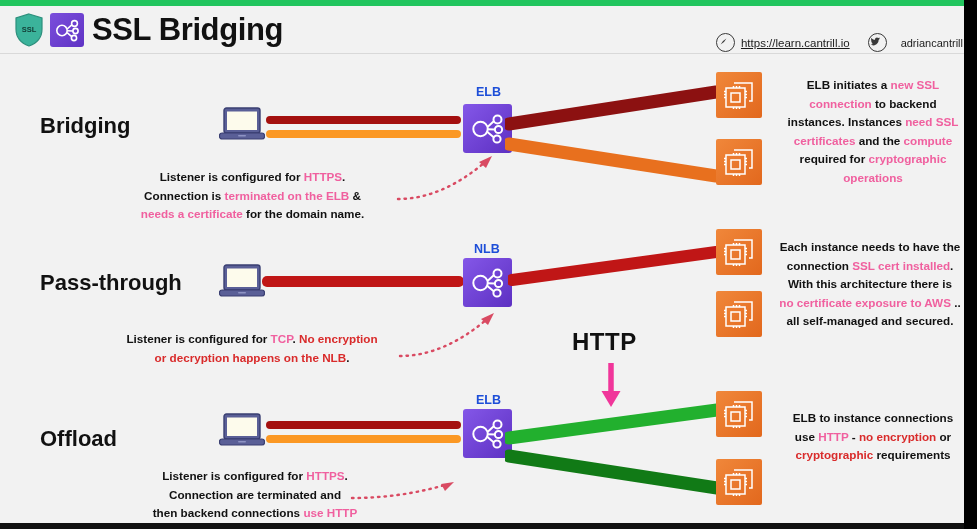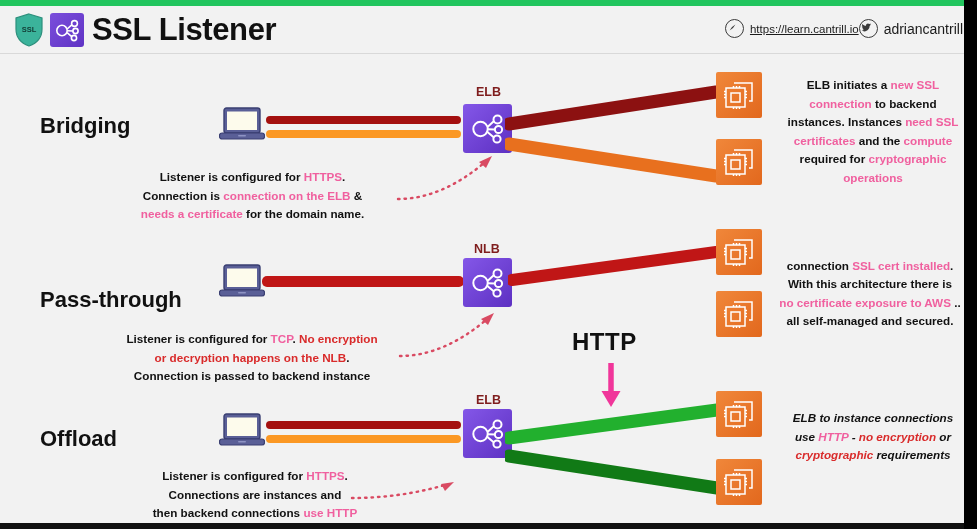--- a/index.html
+++ b/index.html
@@ -48,33 +48,35 @@
     position: absolute;
     left: 92px; top: 2px;
     font-size: 31px;
     font-weight: bold;
     color: #111;
     letter-spacing: -0.4px;
     line-height: 44px;
   }
   .hdr-right {
     position: absolute;
-    right: 14px; top: 13px;
+    right: 14px; top: 27px;
     display: flex;
     align-items: center;
+    gap: 18px;
   }
   .hdr-chunk { display:flex; align-items:center; gap:6px; }
   .hdr-url {
     font-size: 11.5px;
     color: #1b1b1b;
     text-decoration: underline;
   }
   .hdr-handle {
-    font-size: 14px;
+    font-size: 11px;
     color: #1b1b1b;
+    margin-left: 8px;
   }
   .ring-icon {
     width: 17px; height: 17px;
     border-radius: 50%;
     border: 1.4px solid #3a3a3a;
     position: relative;
     display: inline-block;
     flex: 0 0 auto;
   }
   .ring-icon svg { position:absolute; left:1.5px; top:1.5px; }
@@ -95,21 +97,21 @@
     position: absolute;
     width: 49px; height: 49px;
     border-radius: 3px;
     background: linear-gradient(135deg,#8457e8 0%,#5d30c2 100%);
   }
   .lb-node svg { position:absolute; left:5px; top:5px; }
   .lb-caption {
     position: absolute;
     font-size: 12.5px;
     font-weight: bold;
-    color: #7f1d1d;
+    color: #1d4ed8;
     white-space: nowrap;
   }
   .ec2 {
     position: absolute;
     width: 46px; height: 46px;
     border-radius: 2px;
     background: linear-gradient(135deg,#f0873a 0%,#e2681d 100%);
   }
   .ec2 svg { position:absolute; left:7px; top:7px; }
 
@@ -155,21 +157,21 @@
         <g fill="none" stroke="#ffffff" stroke-width="1.6">
           <circle cx="9" cy="14.5" r="5.2"></circle>
           <circle cx="21.5" cy="7.5" r="2.9"></circle>
           <circle cx="22.5" cy="15" r="2.6"></circle>
           <circle cx="21" cy="22" r="2.6"></circle>
           <path d="M14.2 13 L19 8.6 M14.2 14.7 L19.9 15 M14.1 16.6 L19 20.8"></path>
         </g>
       </svg>
     </div>
 
-    <div class="page-title">SSL Listener</div>
+    <div class="page-title">SSL Bridging</div>
 
     <div class="hdr-right">
       <div class="hdr-chunk">
         <span class="ring-icon">
           <svg width="11" height="11" viewBox="0 0 11 11">
             <polygon points="8.4,2.6 6,6 2.6,8.4 5,5" fill="#3a3a3a"></polygon>
           </svg>
         </span>
         <span class="hdr-url">https://learn.cantrill.io</span>
       </div>
@@ -234,28 +236,28 @@
         <rect x="3" y="9" width="19" height="19"></rect>
         <rect x="8" y="14" width="9" height="9"></rect>
         <path d="M10.5 9 v-2 M13.5 9 v-2 M16.5 9 v-2 M10.5 30 v-2 M13.5 30 v-2 M16.5 30 v-2
                  M3 12.5 h-2 M3 15.5 h-2 M3 18.5 h-2 M24 12.5 h-2 M24 15.5 h-2 M24 18.5 h-2"></path>
       </g>
     </svg>
   </div>
 
   <div class="note" style="left:772px; top:70px; width:202px;"><span>ELB initiates a </span><span class="pk">new SSL</span><br><span class="pk">connection</span><span> to backend</span><br><span>instances. Instances </span><span class="pk">need SSL</span><br><span class="pk">certificates</span><span> and the </span><span class="pk">compute</span><br><span>required for </span><span class="pk">cryptographic</span><br><span class="pk">operations</span></div>
 
-  <div class="note" style="left:90px; top:162px; width:325px;"><span>Listener is configured for </span><span class="pk">HTTPS</span><span>.</span><br><span>Connection is </span><span class="pk">connection on the ELB</span><span> &amp;</span><br><span class="pk">needs a certificate</span><span> for the domain name.</span></div>
+  <div class="note" style="left:90px; top:162px; width:325px;"><span>Listener is configured for </span><span class="pk">HTTPS</span><span>.</span><br><span>Connection is </span><span class="pk">terminated on the ELB</span><span> &amp;</span><br><span class="pk">needs a certificate</span><span> for the domain name.</span></div>
 
   <svg class="dots" style="left:396px; top:148px;" width="105" height="50" viewBox="0 0 105 50">
     <path d="M2 45 Q45 45 88 9" stroke="#d94a62" stroke-width="2.4" fill="none" stroke-linecap="round" stroke-dasharray="1.5 5"></path>
     <polygon points="96,2 83,8 90,14" fill="#d94a62"></polygon>
   </svg>
 
-  <div class="row-label" style="left:40px; top:281px;">Pass-through</div>
+  <div class="row-label" style="left:40px; top:264px;">Pass-through</div>
 
   <div class="laptop" style="left:219px; top:258px;">
     <svg width="46" height="34" viewBox="0 0 46 34">
       <rect x="5" y="1" width="36" height="25" rx="2.5" fill="#5a5f97" stroke="#3a3f72" stroke-width="1.4"></rect>
       <rect x="8" y="4.5" width="30" height="18.5" fill="#fdfbec"></rect>
       <rect x="0.5" y="26" width="45" height="6" rx="2.6" fill="#5a5f97" stroke="#3a3f72" stroke-width="1.2"></rect>
       <rect x="19" y="28" width="8" height="1.6" rx="0.8" fill="#8e93c4"></rect>
     </svg>
   </div>
 
@@ -294,23 +296,23 @@
       <g fill="none" stroke="#ffffff" stroke-width="1.5">
         <path d="M11 4 H29 V22 H26"></path>
         <rect x="3" y="9" width="19" height="19"></rect>
         <rect x="8" y="14" width="9" height="9"></rect>
         <path d="M10.5 9 v-2 M13.5 9 v-2 M16.5 9 v-2 M10.5 30 v-2 M13.5 30 v-2 M16.5 30 v-2
                  M3 12.5 h-2 M3 15.5 h-2 M3 18.5 h-2 M24 12.5 h-2 M24 15.5 h-2 M24 18.5 h-2"></path>
       </g>
     </svg>
   </div>
 
-  <div class="note" style="left:764px; top:232px; width:212px;"><br><span>connection </span><span class="pk">SSL cert installed</span><span>.</span><br><span>With this architecture there is</span><br><span class="pk">no certificate exposure to AWS</span><span> ..</span><br><span>all self-managed and secured.</span></div>
-
-  <div class="note" style="left:82px; top:324px; width:340px;"><span>Listener is configured for </span><span class="pk">TCP</span><span>. </span><span class="rd">No encryption</span><br><span class="rd">or decryption happens on the NLB</span><span>.</span><br><span>Connection is passed to backend instance</span></div>
+  <div class="note" style="left:764px; top:232px; width:212px;"><span>Each instance needs to have the</span><br><span>connection </span><span class="pk">SSL cert installed</span><span>.</span><br><span>With this architecture there is</span><br><span class="pk">no certificate exposure to AWS</span><span> ..</span><br><span>all self-managed and secured.</span></div>
+
+  <div class="note" style="left:82px; top:324px; width:340px;"><span>Listener is configured for </span><span class="pk">TCP</span><span>. </span><span class="rd">No encryption</span><br><span class="rd">or decryption happens on the NLB</span><span>.</span><br></div>
 
   <svg class="dots" style="left:398px; top:305px;" width="105" height="50" viewBox="0 0 105 50">
     <path d="M2 45 Q45 45 88 9" stroke="#d94a62" stroke-width="2.4" fill="none" stroke-linecap="round" stroke-dasharray="1.5 5"></path>
     <polygon points="96,2 83,8 90,14" fill="#d94a62"></polygon>
   </svg>
 
   <div class="http-label" style="left:572px; top:322px;">HTTP</div>
   <svg class="arrow-pink" style="left:598px; top:355px;" width="26" height="48" viewBox="0 0 26 48">
     <line x1="13" y1="2" x2="13" y2="32" stroke="#f0369a" stroke-width="5.5"></line>
     <polygon points="13,46 3.5,30 22.5,30" fill="#f0369a"></polygon>
@@ -364,22 +366,22 @@
       <g fill="none" stroke="#ffffff" stroke-width="1.5">
         <path d="M11 4 H29 V22 H26"></path>
         <rect x="3" y="9" width="19" height="19"></rect>
         <rect x="8" y="14" width="9" height="9"></rect>
         <path d="M10.5 9 v-2 M13.5 9 v-2 M16.5 9 v-2 M10.5 30 v-2 M13.5 30 v-2 M16.5 30 v-2
                  M3 12.5 h-2 M3 15.5 h-2 M3 18.5 h-2 M24 12.5 h-2 M24 15.5 h-2 M24 18.5 h-2"></path>
       </g>
     </svg>
   </div>
 
-  <div class="note" style="left:770px; top:403px; width:206px;font-style:italic;"><span>ELB to instance connections</span><br><span>use </span><span class="pk">HTTP</span><span> - </span><span class="rd">no encryption</span><span> or</span><br><span class="rd">cryptographic</span><span> requirements</span></div>
-
-  <div class="note" style="left:95px; top:461px; width:320px;"><span>Listener is configured for </span><span class="pk">HTTPS</span><span>.</span><br><span>Connections are instances and</span><br><span>then backend connections </span><span class="pk">use HTTP</span></div>
+  <div class="note" style="left:770px; top:403px; width:206px;"><span>ELB to instance connections</span><br><span>use </span><span class="pk">HTTP</span><span> - </span><span class="rd">no encryption</span><span> or</span><br><span class="rd">cryptographic</span><span> requirements</span></div>
+
+  <div class="note" style="left:95px; top:461px; width:320px;"><span>Listener is configured for </span><span class="pk">HTTPS</span><span>.</span><br><span>Connection are terminated and</span><br><span>then backend connections </span><span class="pk">use HTTP</span></div>
 
   <svg class="dots" style="left:350px; top:472px;" width="110" height="30" viewBox="0 0 110 30">
     <path d="M2 20 Q50 20 95 7" stroke="#d94a62" stroke-width="2.4" fill="none" stroke-linecap="round" stroke-dasharray="1.5 5"></path>
     <polygon points="104,4 91,6 95,13" fill="#d94a62"></polygon>
   </svg>
 
 </div>
 
 </body></html>

